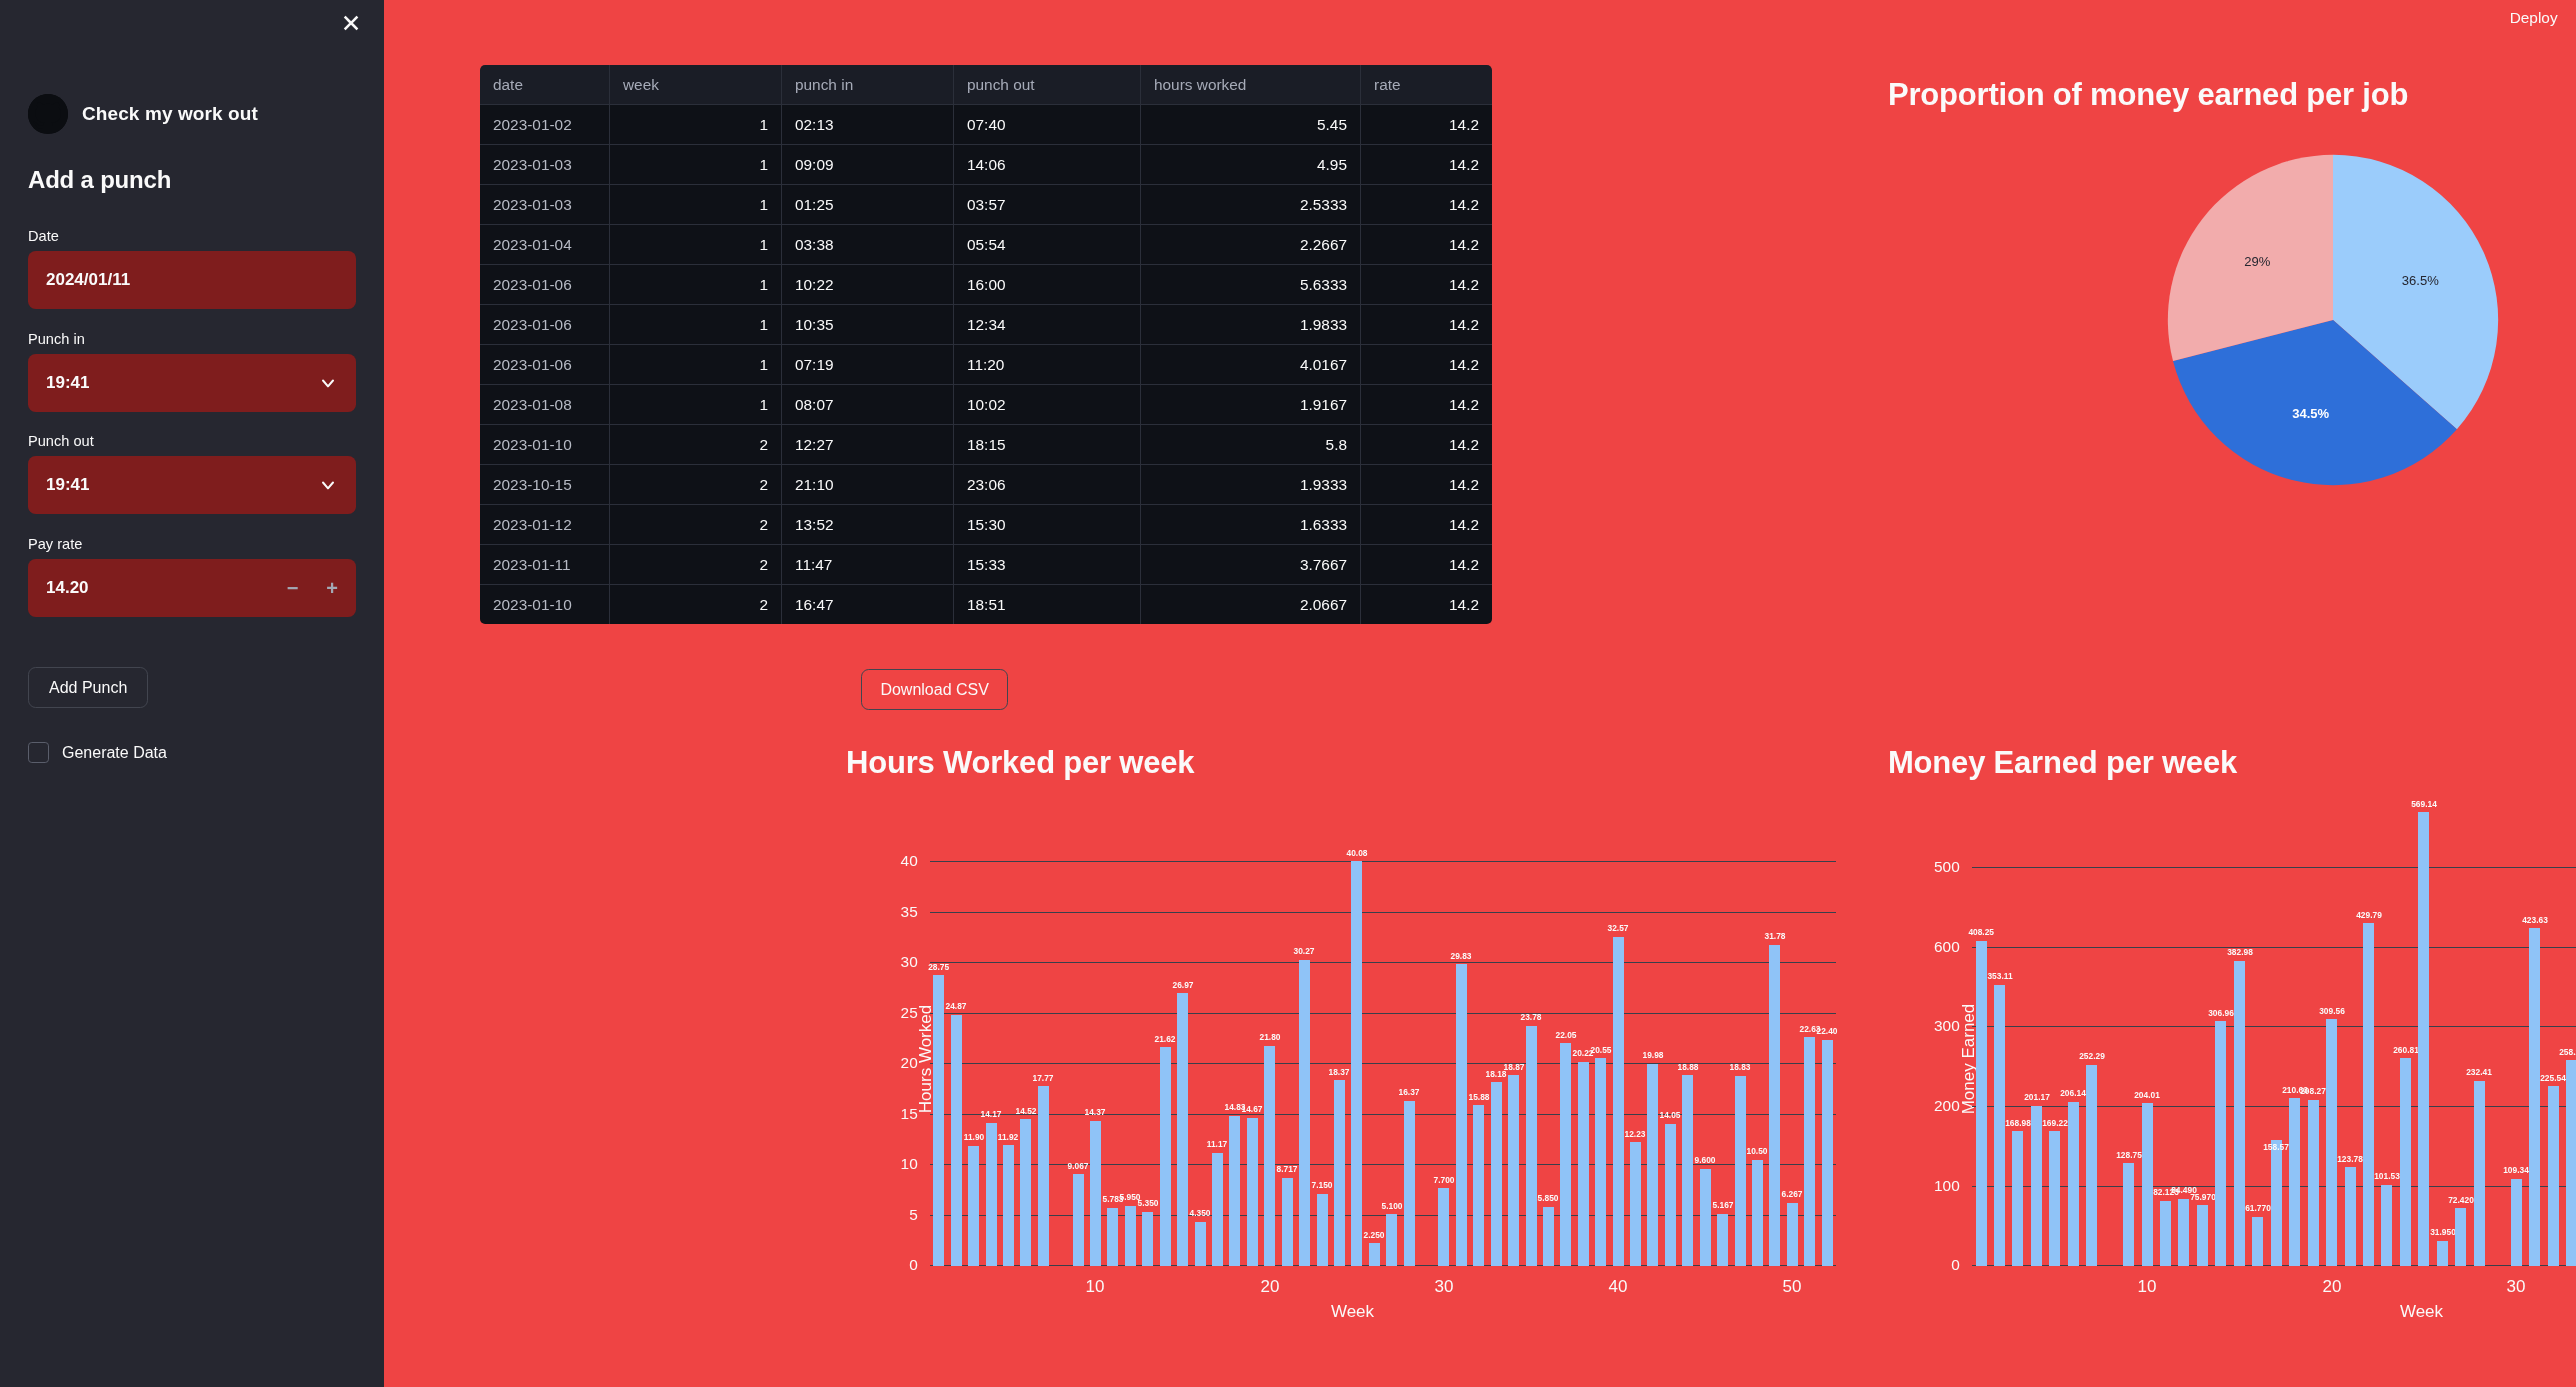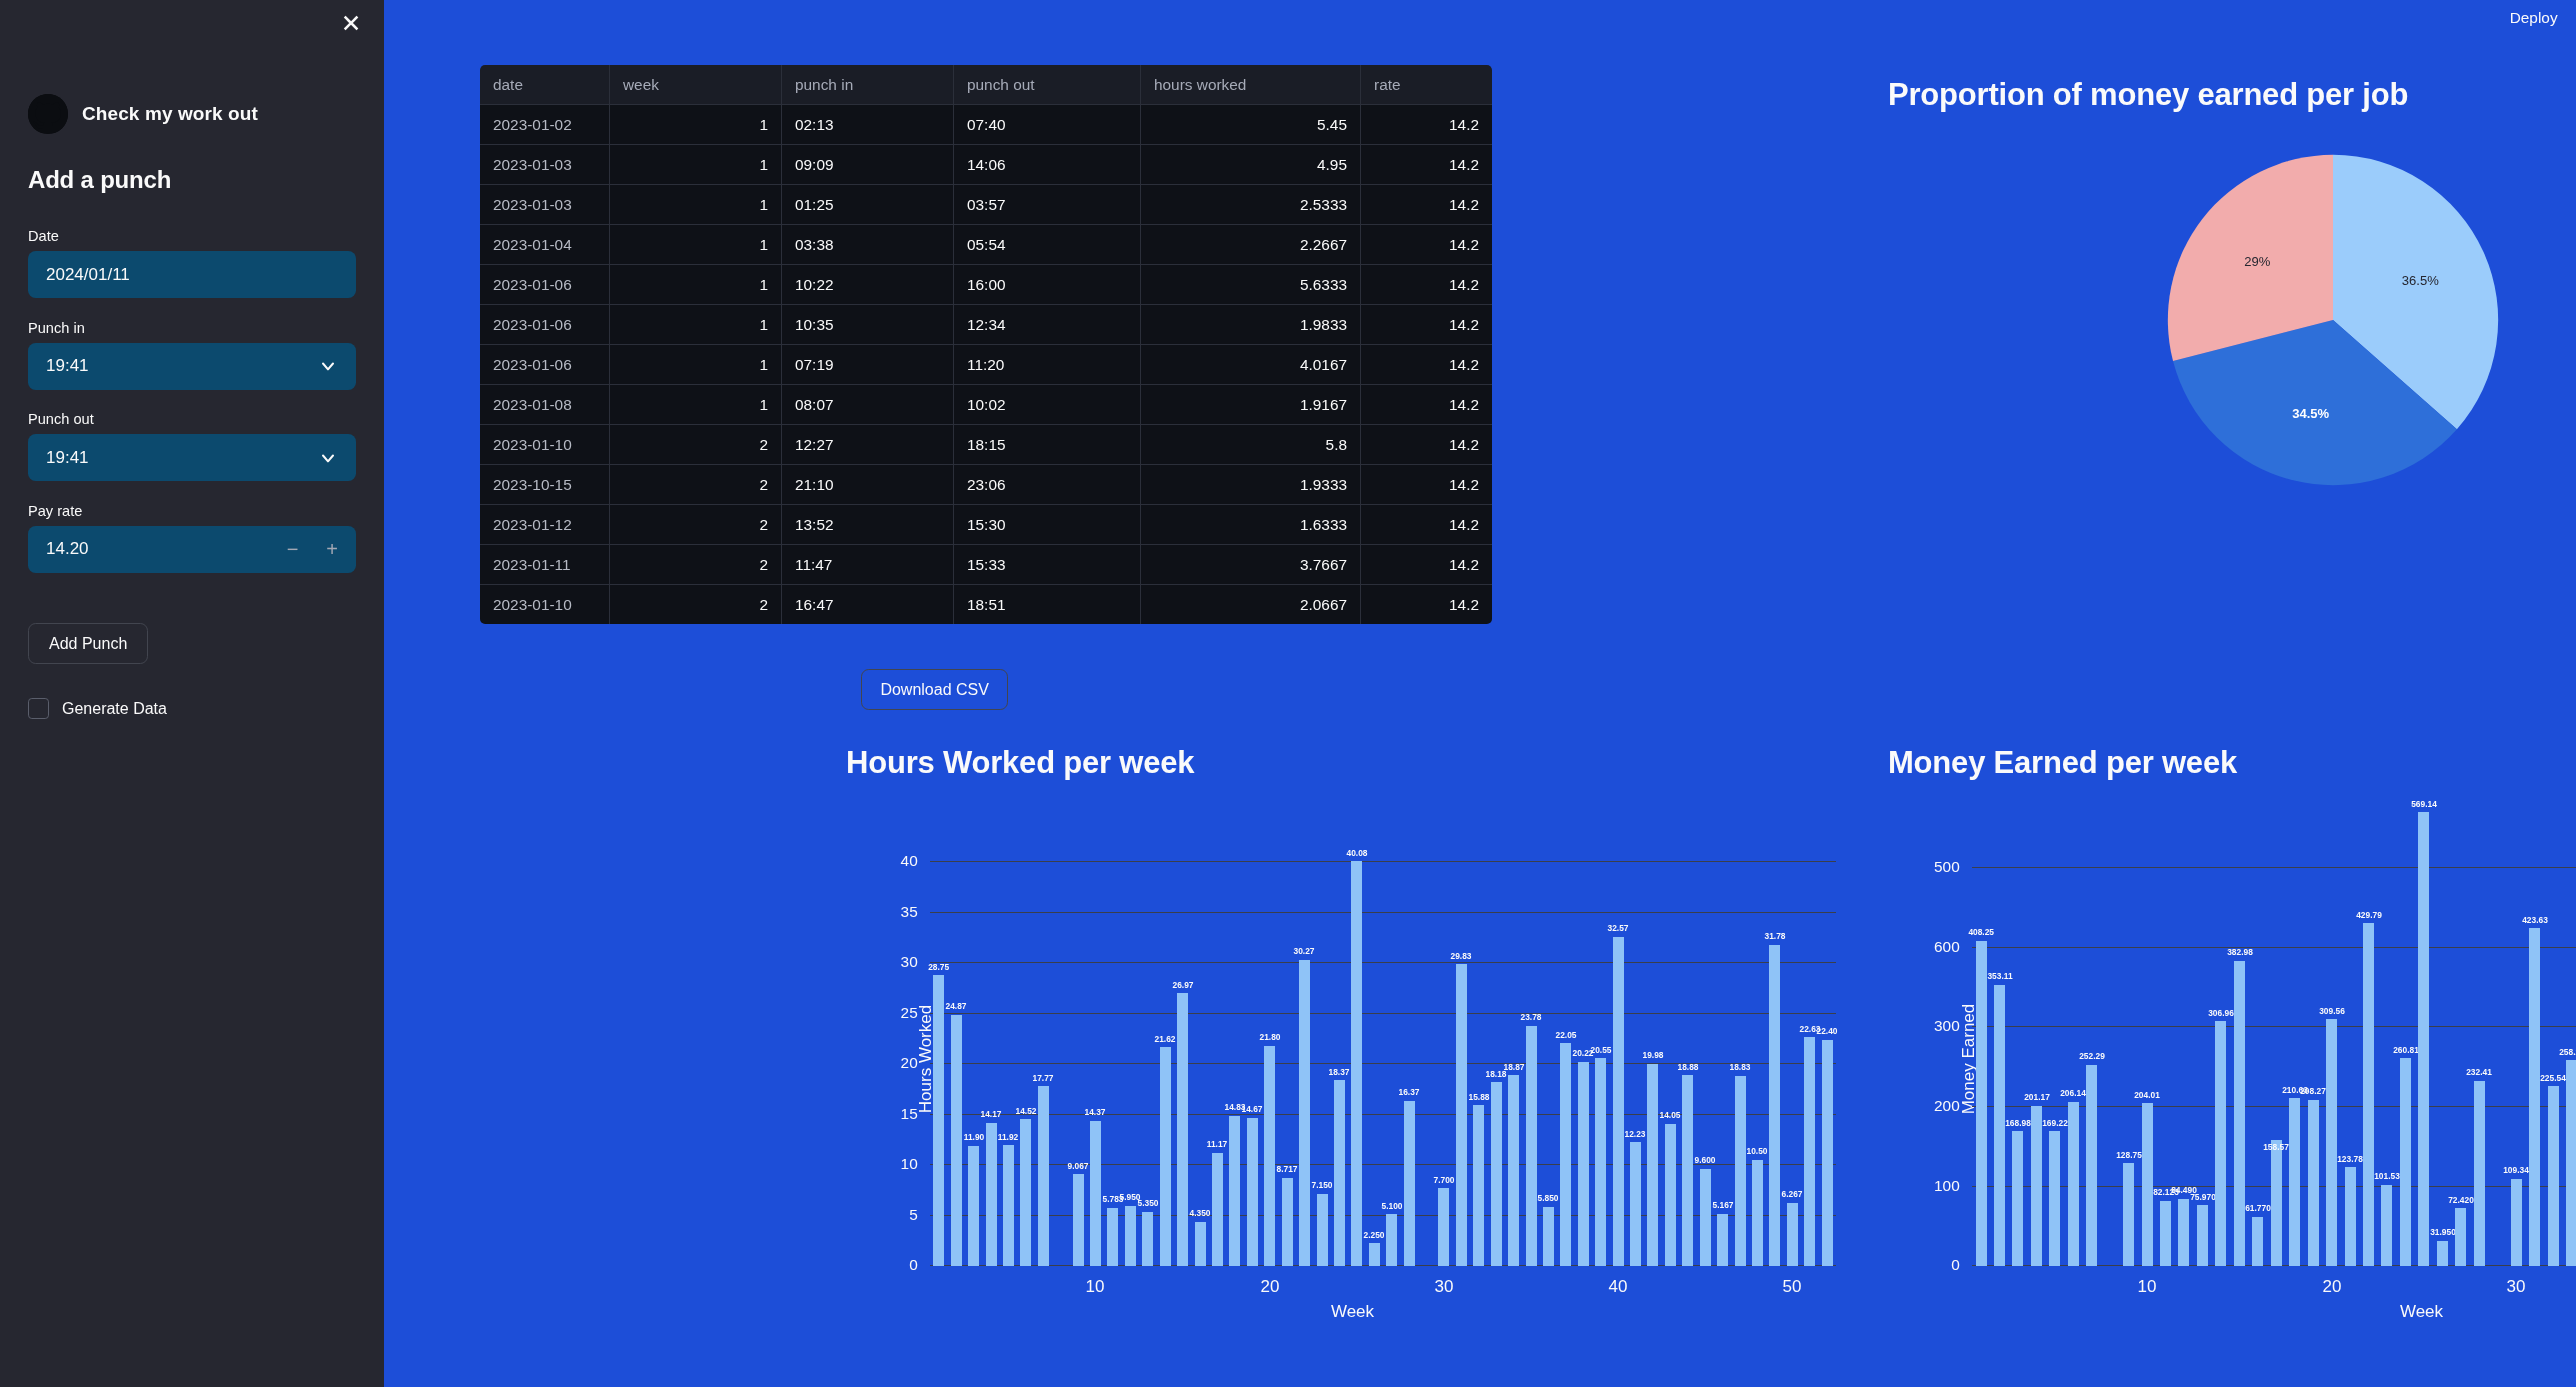--- a/index.html
+++ b/index.html
@@ -25,28 +25,29 @@
     cursor: pointer; background: none; border: none; font-weight: 300;
   }
   .sb-inner { padding: 94px 28px 0 28px; }
   .brandrow { display: flex; align-items: center; gap: 14px; margin-bottom: 32px; }
   .gh-logo { width: 40px; height: 40px; flex: 0 0 40px; }
   .brandtxt { color: #fafafa; font-size: 19px; font-weight: 700; letter-spacing: 0.1px; }
   .sb-title { color: #fafafa; font-size: 24px; font-weight: 700; margin-bottom: 34px; letter-spacing: -0.2px; }
   .field { margin-bottom: 21.5px; }
   .flabel { color: #fafafa; font-size: 14.6px; margin-bottom: 7px; font-weight: 400; }
   .fbox {
-    background: #0c4a6e;
+    background: #7f1d1d;
     border-radius: 7.7px;
-    height: 47px;
+    height: 58px;
     display: flex; align-items: center;
     padding: 0 17px;
     color: #fafafa; font-size: 17px;
     border: 0.8px solid transparent;
     cursor: text;
+    font-weight: bold;
   }
   .fbox.select { cursor: pointer; justify-content: space-between; }
   .chev { width: 20px; height: 20px; color: #fafafa; }
   .stepper { margin-left: auto; display: flex; align-items: center; gap: 28px; }
   .stepbtn { color: #a3a8b4; font-size: 20px; line-height: 1; cursor: pointer; user-select: none; }
   .addpunch {
     margin-top: 29px;
     display: inline-block;
     background: transparent;
     border: 0.8px solid #42454f;
@@ -55,21 +56,21 @@
     font-size: 16px;
     padding: 10.7px 20px;
     cursor: pointer;
     font-family: inherit;
   }
   .checkrow { margin-top: 34px; display: flex; align-items: center; gap: 13px; cursor: pointer; }
   .cbox { width: 21px; height: 21px; border: 0.8px solid #5a5e6b; border-radius: 3.8px; background: #262730; }
   .clabel { color: #fafafa; font-size: 16px; }
 
   
-  .main { flex: 1; position: relative; height: 1388px; background: #1d4ed8; }
+  .main { flex: 1; position: relative; height: 1388px; background: #ef4444; }
   .deploy {
     position: absolute; top: 9.2px; right: 18.4px;
     color: #fafafa; font-size: 15.4px; cursor: pointer;
   }
 
   
   .tablewrap { position: absolute; left: 95px; top: 64px; width: 1013px; }
   table { border-collapse: collapse; width: 1013px; table-layout: fixed;
           border: 0.8px solid #2b2f3a; border-radius: 6.1px; overflow: hidden; }
   thead th {

